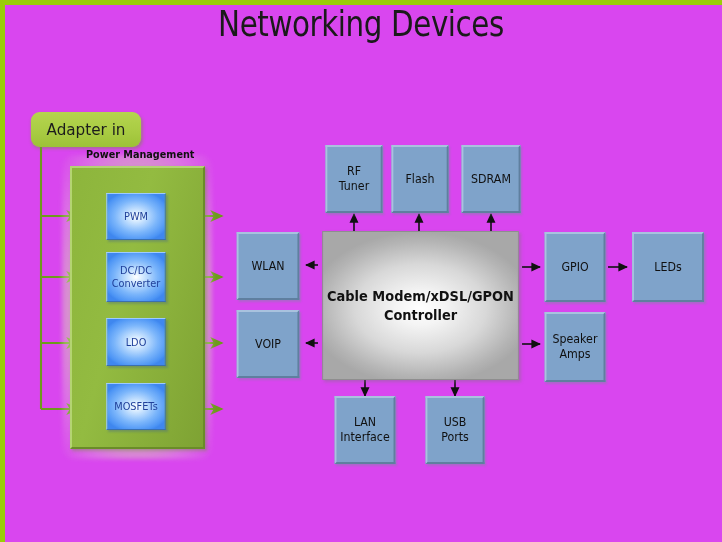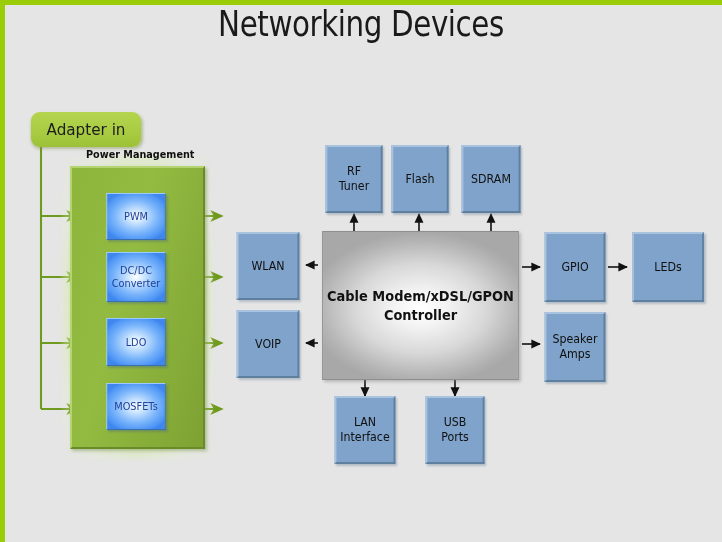--- a/index.html
+++ b/index.html
@@ -10,21 +10,21 @@
     width: 722px;
     height: 542px;
     background: #ffffff;
     font-family: "Liberation Sans", sans-serif;
     overflow: hidden;
   }
   #slide {
     position: relative;
     width: 722px;
     height: 542px;
-    background: #e5e5e5;
+    background: #d946ef;
     overflow: hidden;
   }
   
   .edge-top {
     position: absolute;
     left: 0; top: 0;
     width: 722px; height: 5px;
     background: #9ACD08;
   }
   .edge-left {

